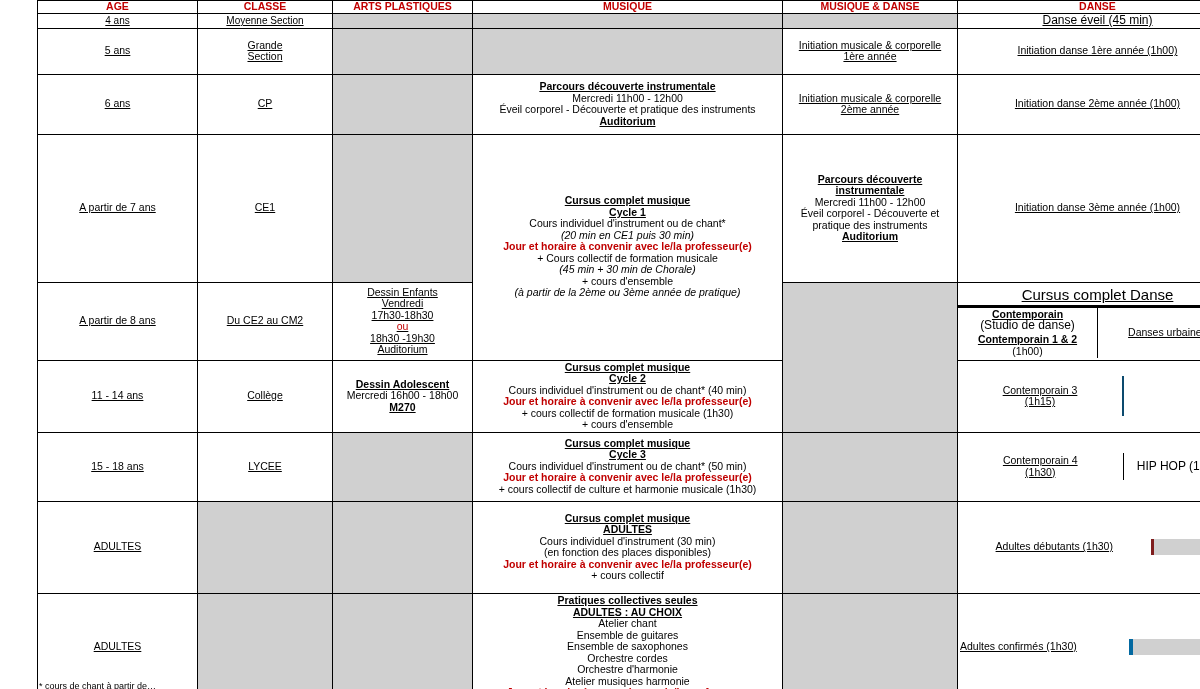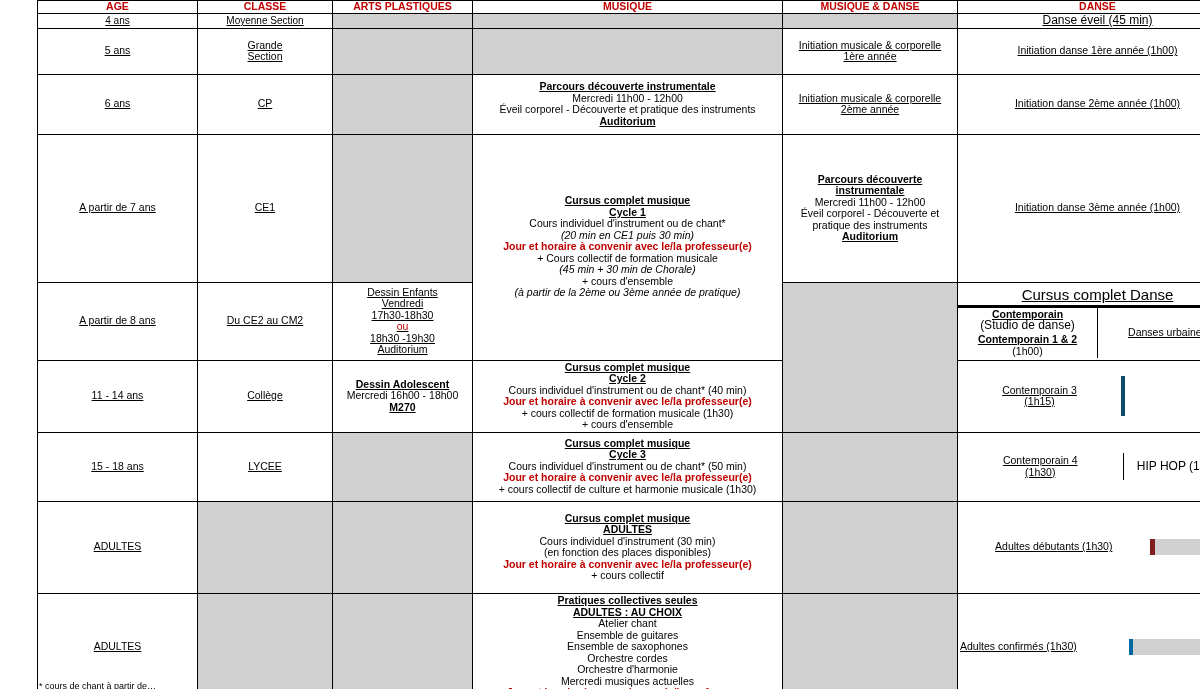--- a/index.html
+++ b/index.html
@@ -195,21 +195,21 @@
       <span class="line bold">Cycle 2</span>
       <span class="line">Cours individuel d'instrument ou de chant* (40 min)</span>
       <span class="line redb">Jour et horaire à convenir avec le/la professeur(e)</span>
       <span class="line">+ cours collectif de formation musicale (1h30)</span>
       <span class="line">+ cours d'ensemble</span>
     </td>
     <td style="padding:0">
       <table style="width:100%;border-collapse:collapse;table-layout:fixed">
         <tbody>
                 <tr>
-          <td rowspan="2" style="border:none;border-right:4px solid #0c4a6e;width:165px;padding:2px;text-align:center" class="bold">
+          <td rowspan="2" style="border:none;border-right:2px solid #0c4a6e;width:165px;padding:2px;text-align:center" class="bold">
             <span class="line">Contemporain 3</span>
             <span class="line" style="font-weight:normal">(1h15)</span>
           </td>
           <td style="border:none;height:40px"></td>
         </tr>
       </tbody>
             </table>
     </td>
   </tr>
 
@@ -250,41 +250,41 @@
       <span class="line">Cours individuel d'instrument  (30 min)</span>
       <span class="line">(en fonction des places disponibles)</span>
       <span class="line redb">Jour et horaire à convenir avec le/la professeur(e)</span>
       <span class="line">+ cours collectif</span>
     </td>
     <td class="grey"></td>
     <td style="padding:0">
       <table style="width:100%;border-collapse:collapse;table-layout:fixed">
         <tbody>
                 <tr>
-          <td style="border:none;border-right:5px solid #7f1d1d;width:194px;padding:2px;text-align:center" class="bold">Adultes débutants (1h30)</td>
+          <td style="border:none;border-right:3px solid #7f1d1d;width:194px;padding:2px;text-align:center" class="bold">Adultes débutants (1h30)</td>
           <td class="grey" style="border:none;padding:2px"></td>
         </tr>
       </tbody>
             </table>
     </td>
   </tr>
 
   <tr style="height:108px">
     <td class="bold">ADULTES</td>
     <td class="grey"></td>
     <td class="grey"></td>
     <td class="cellpad">
       <span class="line bold">Pratiques collectives seules</span>
       <span class="line bold">ADULTES : AU CHOIX</span>
       <span class="line">Atelier chant</span>
       <span class="line">Ensemble de guitares</span>
       <span class="line">Ensemble de saxophones</span>
       <span class="line">Orchestre cordes</span>
       <span class="line">Orchestre d'harmonie</span>
-      <span class="line">Mercredi musiques actuelles</span>
+      <span class="line">Atelier musiques harmonie</span>
       <span class="line redb">Jour et horaire à convenir avec le/la professeure</span>
     </td>
     <td class="grey"></td>
     <td style="padding:0">
       <table style="width:100%;border-collapse:collapse;table-layout:fixed">
         <tbody>
                 <tr>
           <td style="border:none;border-right:4px solid #0369a1;width:173px;padding:2px;text-align:left" class="bold">Adultes confirmés (1h30)</td>
           <td class="grey" style="border:none;padding:2px"></td>
         </tr>

